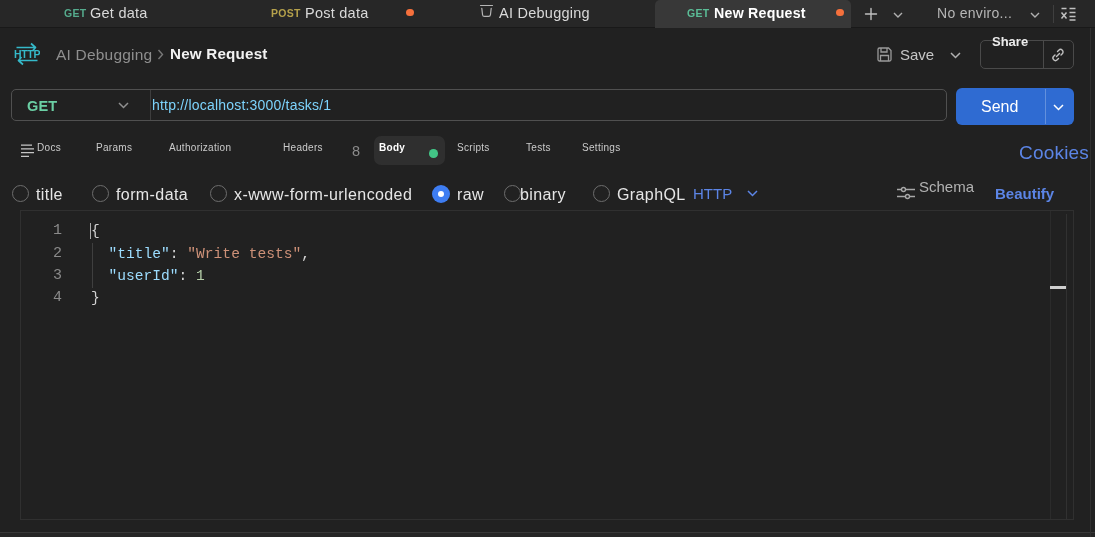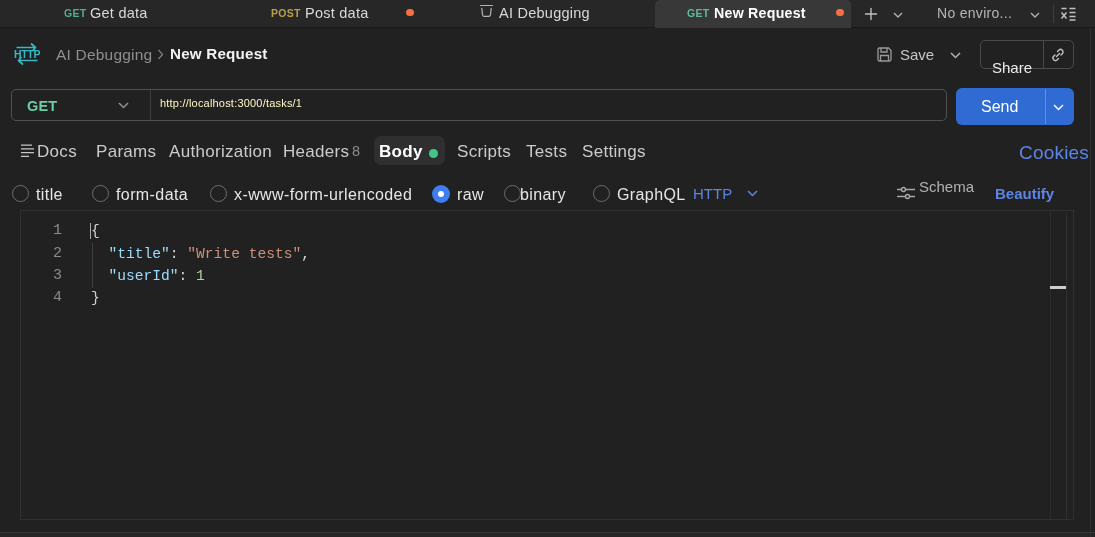--- a/index.html
+++ b/index.html
@@ -3,21 +3,21 @@
 <meta charset="utf-8">
 <style>
 *{margin:0;padding:0;box-sizing:border-box}
 html,body{width:1095px;height:537px;background:#212121;font-family:"Liberation Sans",sans-serif;overflow:hidden}
 body{position:relative}
 .abs{position:absolute}
 .badge{font-size:10.5px;font-weight:700;letter-spacing:.3px}
 .tabtxt{font-size:14.5px;letter-spacing:.25px;color:#d9d9d9}
 .dot{width:7.5px;height:7.5px;border-radius:50%;background:#f5703c}
 .vline{width:1px;background:#3f3f3f}
-.rtab{font-size:17px;letter-spacing:.3px;color:#cbcbcb}
+.rtab{font-size:10px;letter-spacing:.3px;color:#cbcbcb}
 .blue{color:#5c85e6}
 .radio{width:17px;height:17px;border-radius:50%;border:1.5px solid #6d6d6d}
 .rlbl{font-size:16px;letter-spacing:.4px;color:#e6e6e6}
 .mono{font-family:"Liberation Mono",monospace;white-space:pre}
 .k{color:#9cdcfe}.s{color:#ce9178}.n{color:#b5cea8}.p{color:#d4d4d4}
 .ln{font-family:"Liberation Mono",monospace;font-size:15px;color:#8a8a8a;width:24px;text-align:right;position:absolute;left:38px;line-height:22.33px}
 .cl{position:absolute;left:91px;font-size:14.6px;line-height:22.33px}
 </style>
 </head>
 <body>
@@ -66,37 +66,37 @@
 <span class="abs" style="left:170px;top:45px;font-size:15.2px;letter-spacing:.2px;font-weight:700;color:#f2f2f2">New Request</span>
 <svg class="abs" style="left:876px;top:46px" width="17" height="17" viewBox="0 0 17 17">
     <path d="M2 3.5A1.5 1.5 0 013.5 2h9L15 4.5v9a1.5 1.5 0 01-1.5 1.5h-10A1.5 1.5 0 012 13.5z" fill="none" stroke="#9a9a9a" stroke-width="1.3"></path>
     <path d="M5 2v4h6V2M4.5 15v-5.5h8V15" fill="none" stroke="#9a9a9a" stroke-width="1.3"></path>
   </svg>
 <span class="abs" style="left:900px;top:45.5px;font-size:15px;color:#c6c6c6">Save</span>
 <svg class="abs" style="left:950px;top:52px" width="11" height="7" viewBox="0 0 11 7">
     <path d="M1 1l4.5 4.5L10 1" stroke="#b0b0b0" stroke-width="1.5" fill="none"></path>
   </svg>
 <div class="abs" style="left:980px;top:40px;width:94px;height:29px;border:1px solid #4a4a4a;border-radius:5px"></div>
-<span class="abs" style="left:992px;top:59px;font-size:15px;font-weight:400;color:#ececec">Share</span>
+<span class="abs" style="left:992px;top:34px;font-size:13px;font-weight:700;color:#ececec">Share</span>
 <div class="abs" style="left:1043px;top:41px;height:27px;width:1px;background:#4a4a4a"></div>
 <svg class="abs" style="left:1050px;top:47px" width="16" height="16" viewBox="0 0 16 16">
     <g fill="none" stroke="#c0c0c0" stroke-width="1.4" stroke-linecap="round">
       <path d="M6.5 9.5l3-3"></path>
       <path d="M7.5 4.5l1.3-1.3a2.47 2.47 0 013.5 3.5L11 8"></path>
       <path d="M8.5 11.5l-1.3 1.3a2.47 2.47 0 01-3.5-3.5L5 8"></path>
     </g>
   </svg>
 
 <div class="abs" style="left:11px;top:89px;width:936px;height:32px;border:1px solid #505050;border-radius:5px"></div>
 <span class="abs" style="left:27px;top:98px;font-size:14.5px;font-weight:700;color:#6bcfa4;letter-spacing:.2px">GET</span>
 <svg class="abs" style="left:118px;top:102px" width="11" height="7" viewBox="0 0 11 7">
     <path d="M1 1l4.5 4.5L10 1" stroke="#8f8f8f" stroke-width="1.5" fill="none"></path>
   </svg>
 <div class="abs vline" style="left:150px;top:90px;height:30px;background:#3e3e3e"></div>
-<span class="abs" style="left:160px;top:96.5px;font-size:11px;letter-spacing:.2px;color:#fef9c3">http://localhost:3000/tasks/1</span>
+<span class="abs" style="left:152px;top:96.5px;font-size:14px;letter-spacing:.2px;color:#7dd3fc">http://localhost:3000/tasks/1</span>
 <div class="abs" style="left:956px;top:88px;width:118px;height:37px;background:#2f6bd2;border-radius:6px"></div>
 <span class="abs" style="left:981px;top:97.5px;font-size:16px;font-weight:400;color:#fff">Send</span>
 <div class="abs" style="left:1045px;top:89px;width:1px;height:35px;background:rgba(255,255,255,.25)"></div>
 <svg class="abs" style="left:1053px;top:104px" width="11" height="7" viewBox="0 0 11 7">
     <path d="M1 1l4.5 4.5L10 1" stroke="#fff" stroke-width="1.5" fill="none"></path>
   </svg>
 
 <svg class="abs" style="left:20px;top:144px" width="15" height="14" viewBox="0 0 15 14">
     <path d="M1 1.2h11M1 4.9h13M1 8.6h13M1 12.3h8" stroke="#c6c6c6" stroke-width="1.25"></path>
   </svg>

